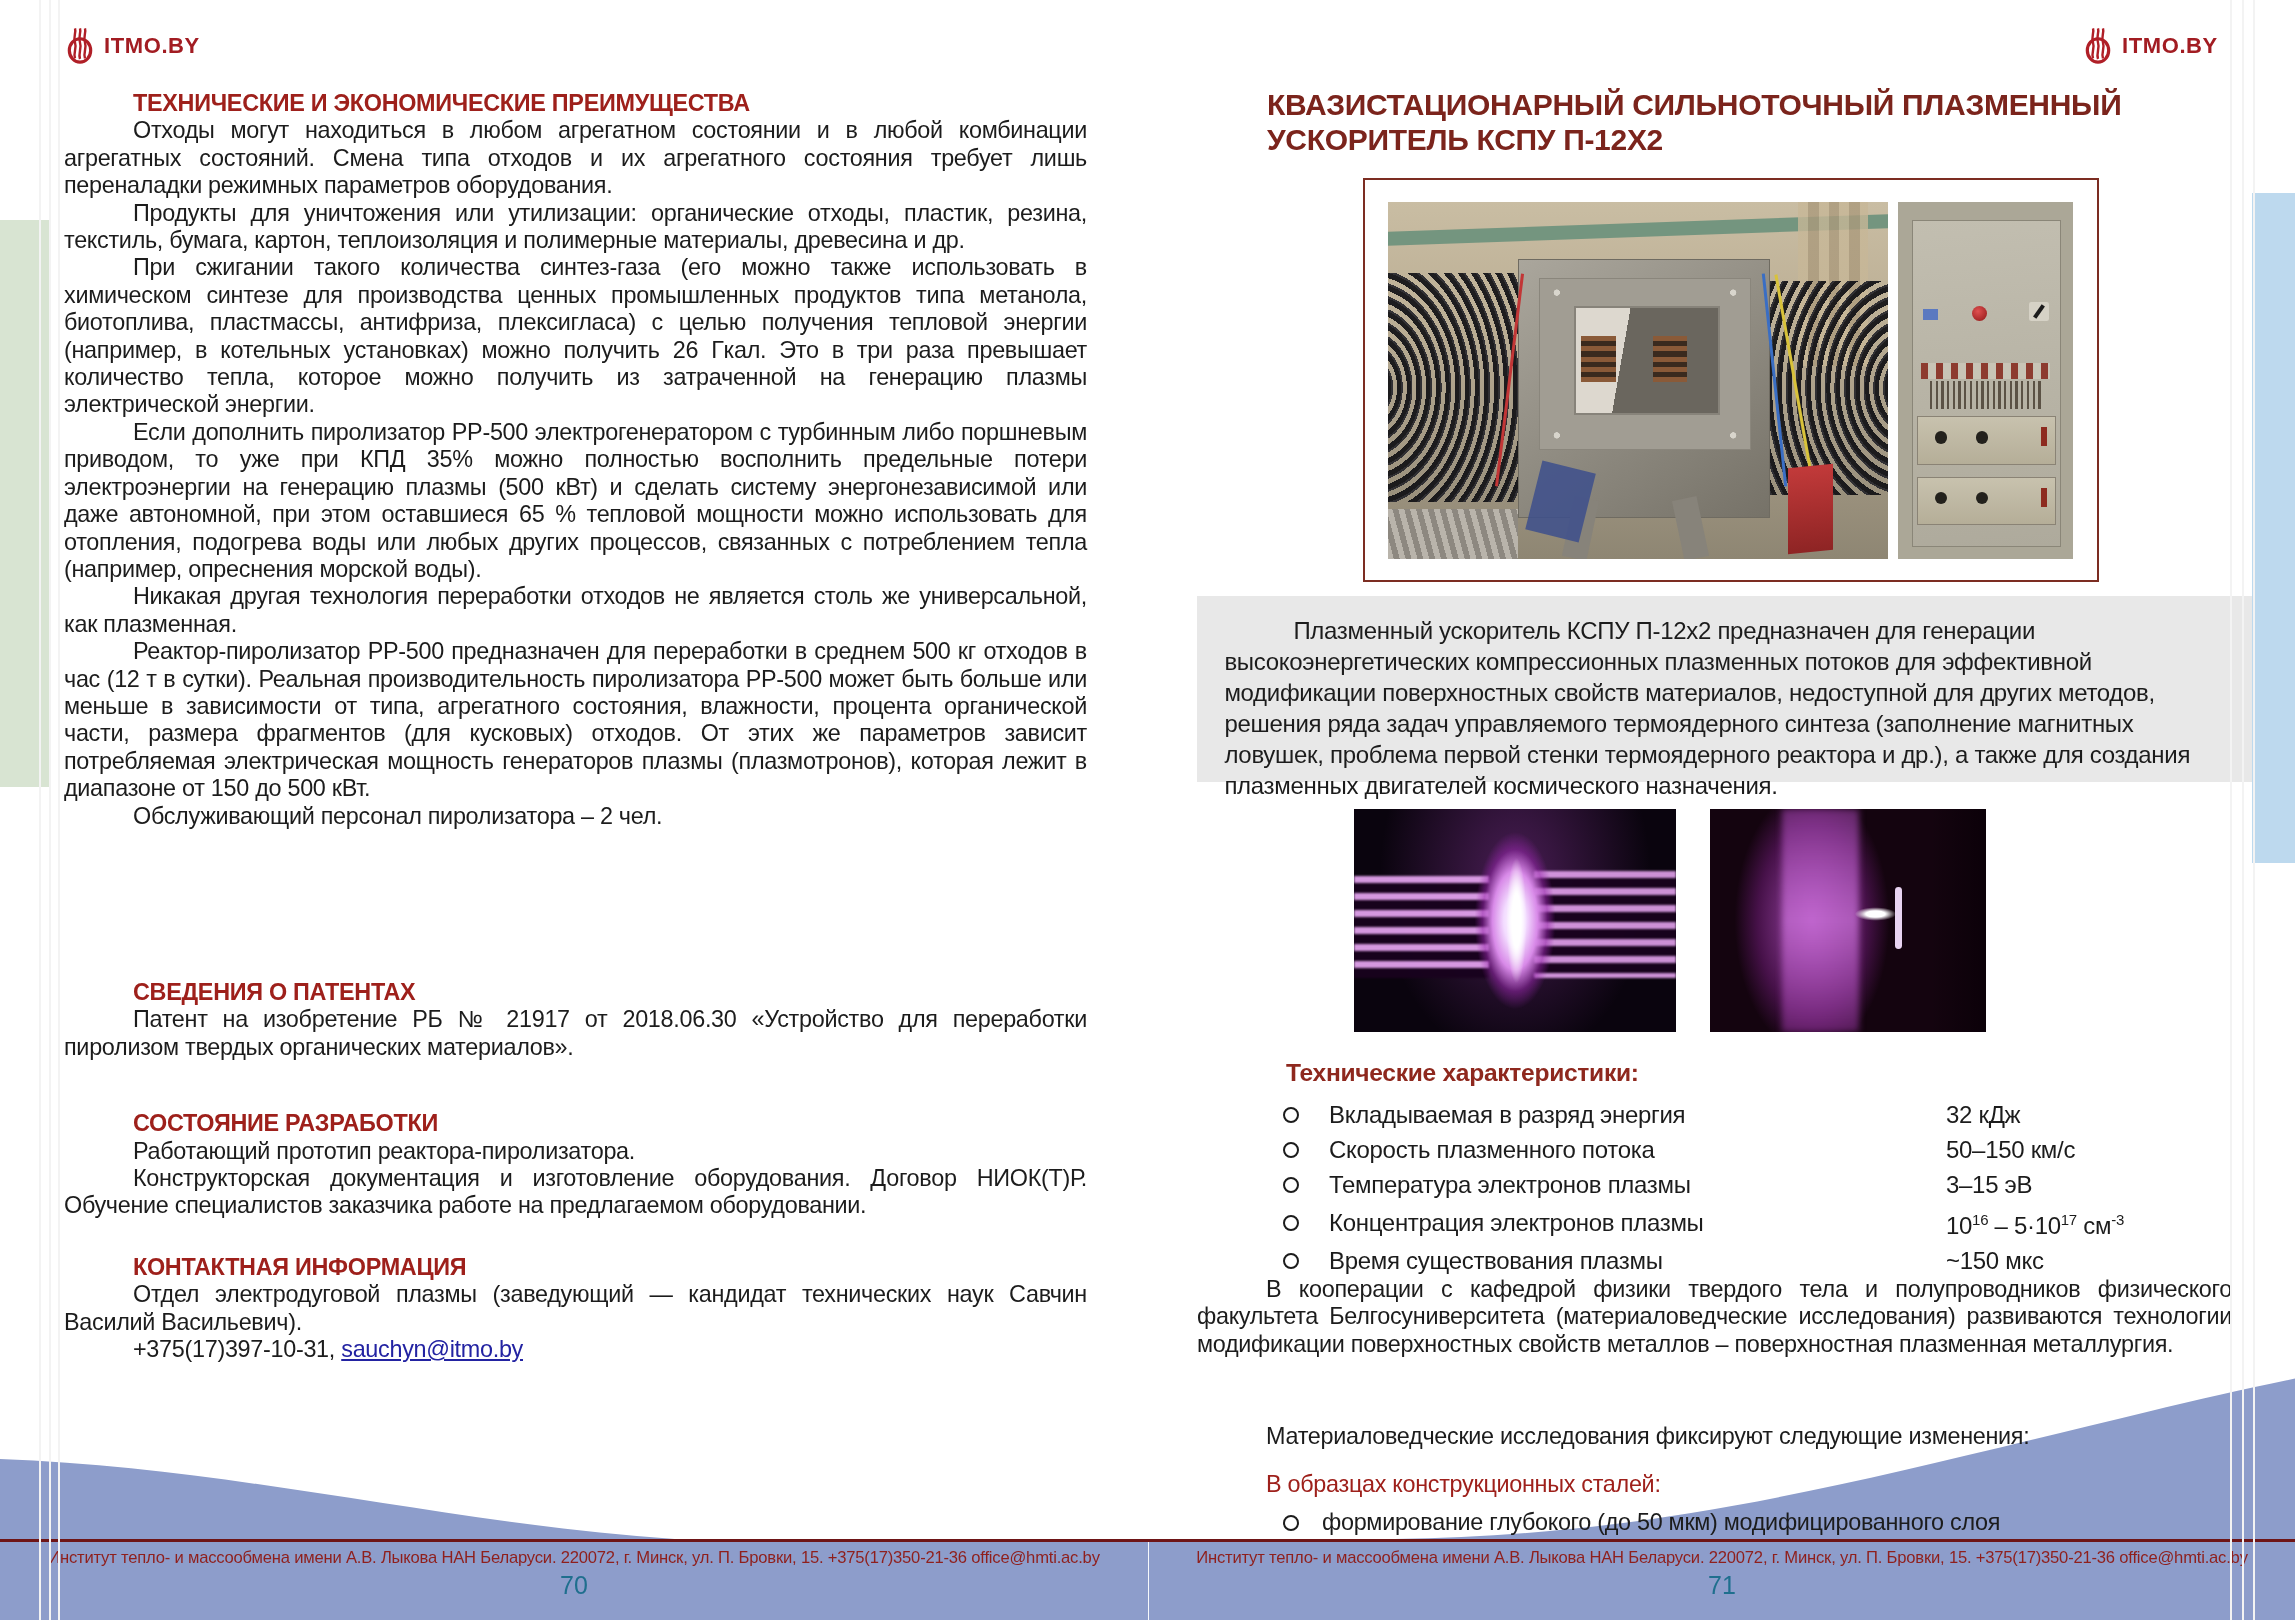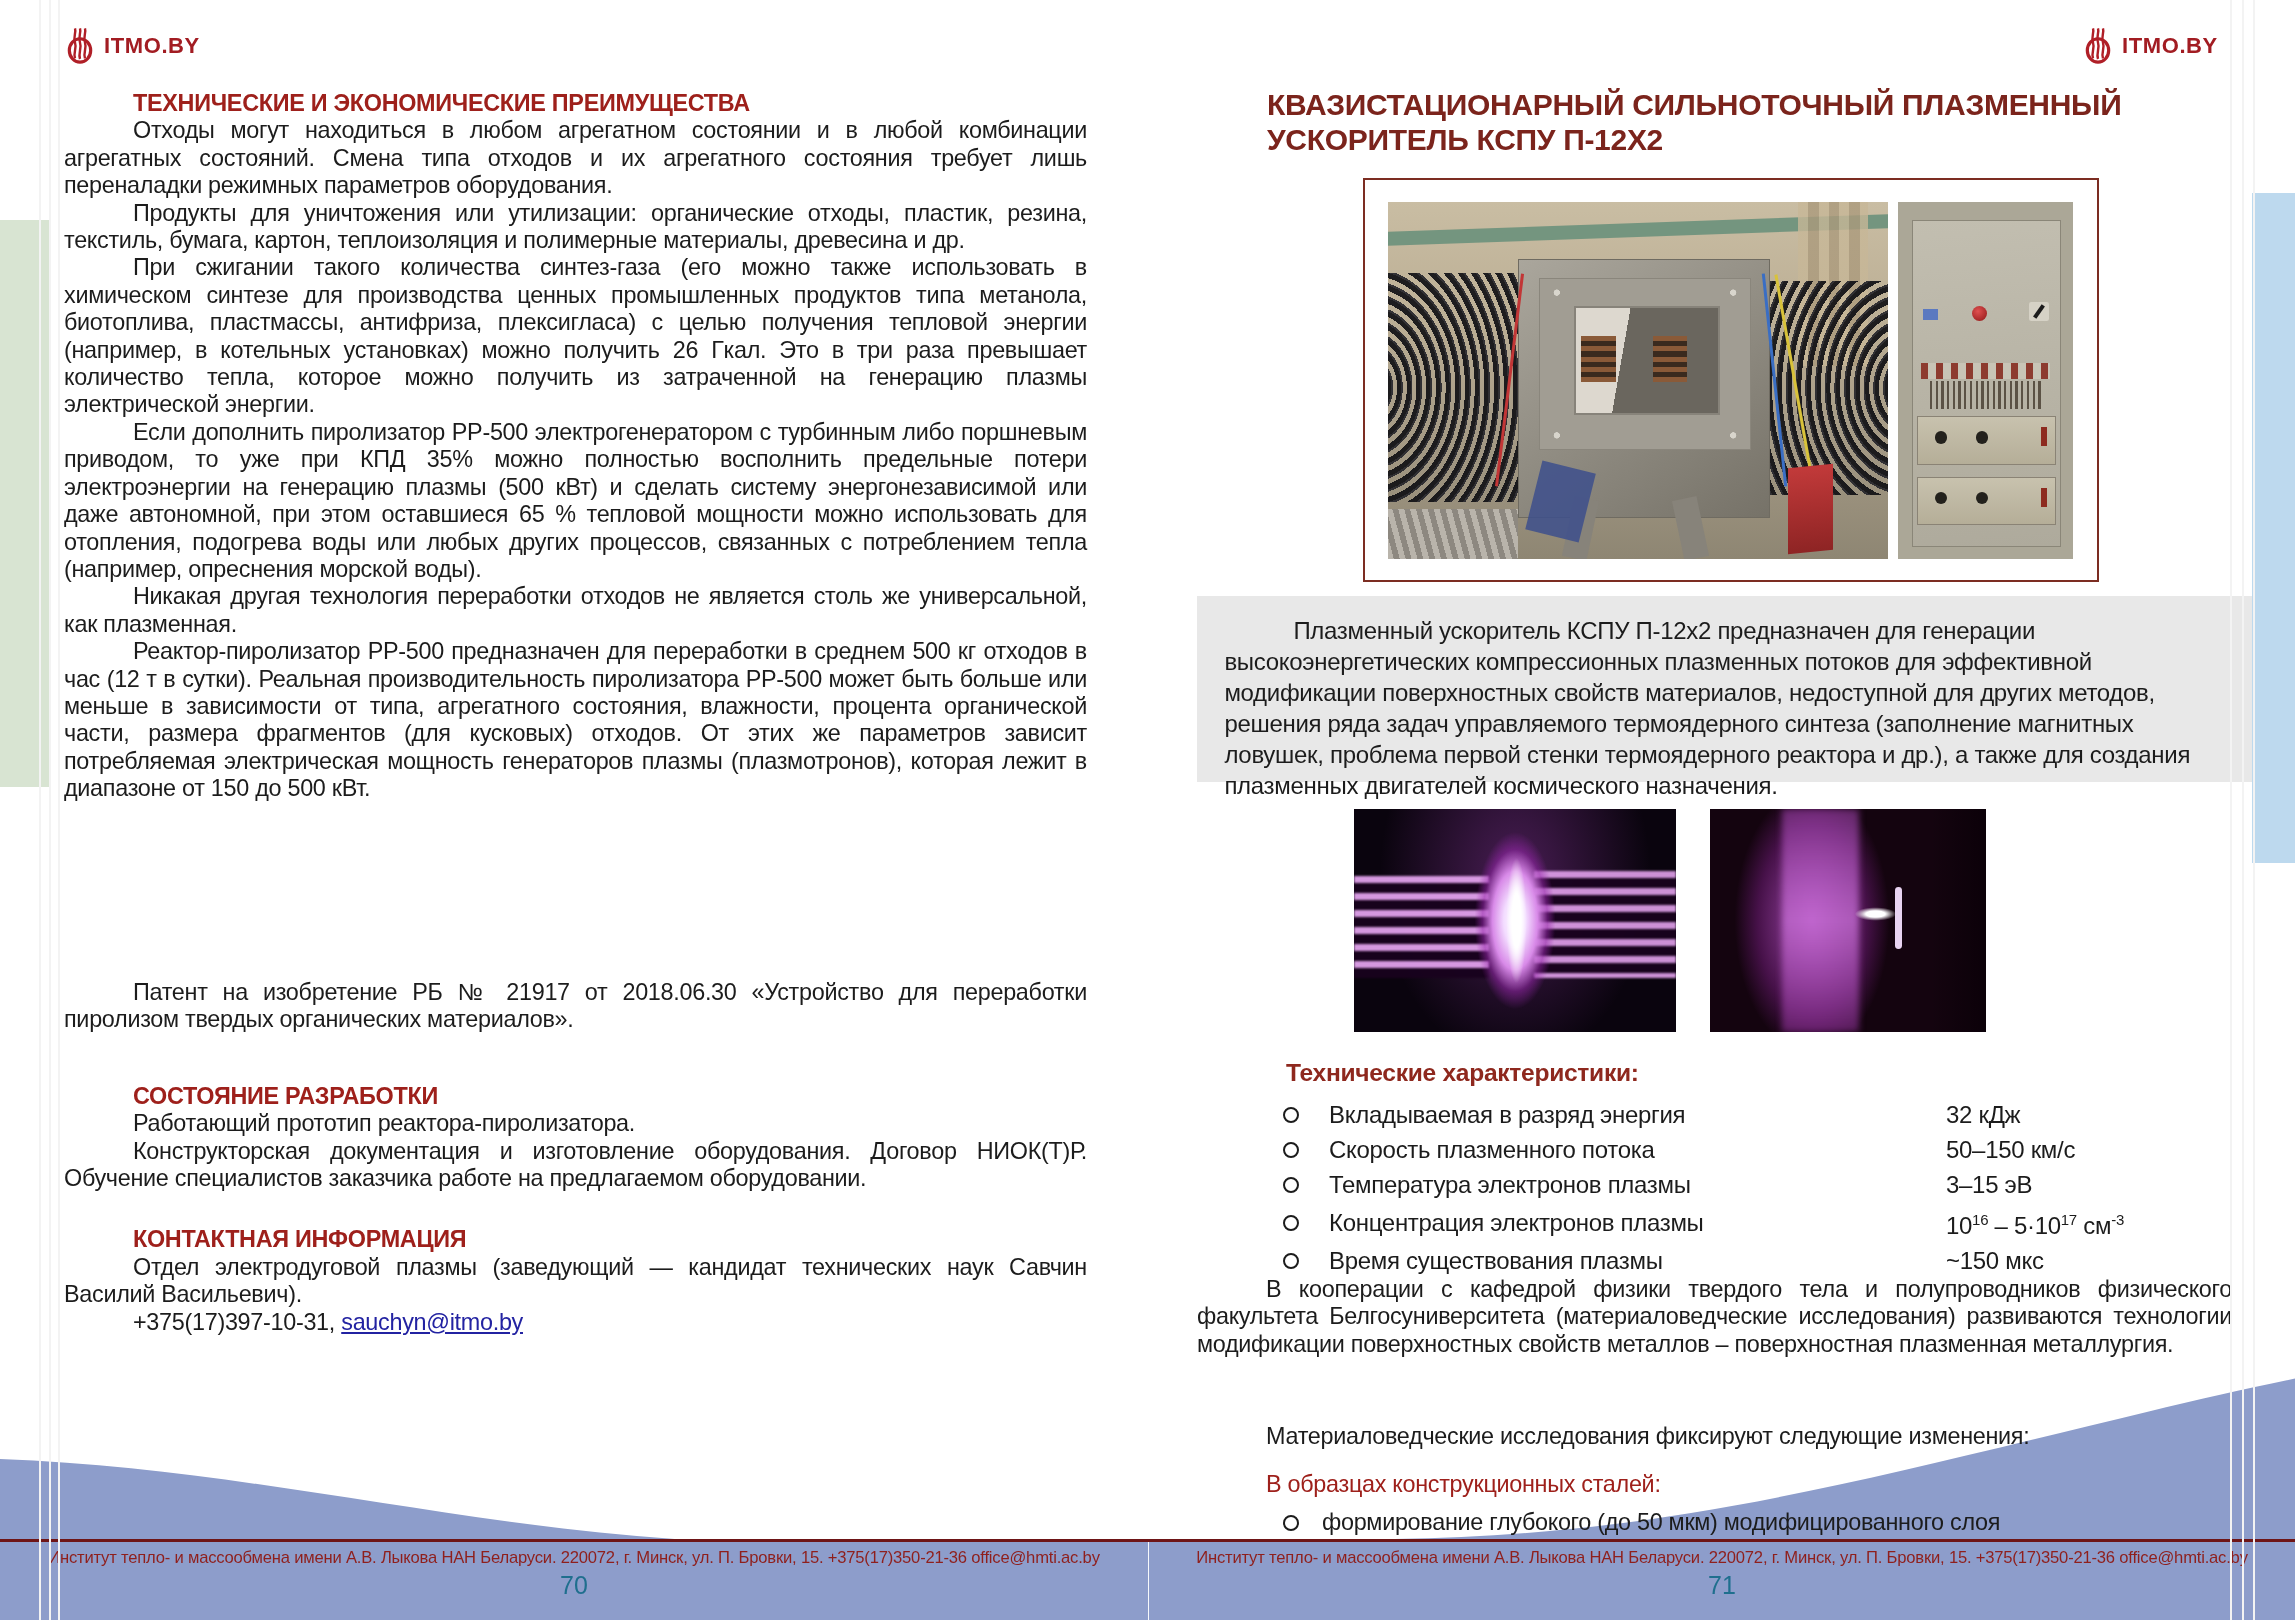--- a/index.html
+++ b/index.html
@@ -168,23 +168,25 @@
 </div>
 
 <div class="lp-col">
   <h2 class="sec-h">ТЕХНИЧЕСКИЕ И ЭКОНОМИЧЕСКИЕ ПРЕИМУЩЕСТВА</h2>
   <p class="body">Отходы могут находиться в любом агрегатном состоянии и в любой комбинации агрегатных состояний. Смена типа отходов и их агрегатного состояния требует лишь переналадки режимных параметров оборудования.</p>
   <p class="body">Продукты для уничтожения или утилизации: органические отходы, пластик, резина, текстиль, бумага, картон, теплоизоляция и полимерные материалы, древесина и др.</p>
   <p class="body">При сжигании такого количества синтез-газа (его можно также использовать в химическом синтезе для производства ценных промышленных продуктов типа метанола, биотоплива, пластмассы, антифриза, плексигласа) с целью получения тепловой энергии (например, в котельных установках) можно получить 26 Гкал. Это в три раза превышает количество тепла, которое можно получить из затраченной на генерацию плазмы электрической энергии.</p>
   <p class="body">Если дополнить пиролизатор РР-500 электрогенератором с турбинным либо поршневым приводом, то уже при КПД 35% можно полностью восполнить предельные потери электроэнергии на генерацию плазмы (500 кВт) и сделать систему энергонезависимой или даже автономной, при этом оставшиеся 65 % тепловой мощности можно использовать для отопления, подогрева воды или любых других процессов, связанных с потреблением тепла (например, опреснения морской воды).</p>
   <p class="body">Никакая другая технология переработки отходов не является столь же универсальной, как плазменная.</p>
   <p class="body">Реактор-пиролизатор РР-500 предназначен для переработки в среднем 500 кг отходов в час (12 т в сутки). Реальная производительность пиролизатора РР-500 может быть больше или меньше в зависимости от типа, агрегатного состояния, влажности, процента органической части, размера фрагментов (для кусковых) отходов. От этих же параметров зависит потребляемая электрическая мощность генераторов плазмы (плазмотронов), которая лежит в диапазоне от 150 до 500 кВт.</p>
+  <p class="body">Обслуживающий персонал пиролизатора – 2 чел.</p>
 </div>
 
 <div class="lp-col2">
+  <h2 class="sec-h">СВЕДЕНИЯ О ПАТЕНТАХ</h2>
   <p class="body">Патент на изобретение РБ № 21917 от 2018.06.30 «Устройство для переработки пиролизом твердых органических материалов».</p>
 
   <h2 class="sec-h mt">СОСТОЯНИЕ РАЗРАБОТКИ</h2>
   <p class="body">Работающий прототип реактора-пиролизатора.</p>
 
   <p class="body">Конструкторская документация и изготовление оборудования. Договор НИОК(Т)Р. Обучение специалистов заказчика работе на предлагаемом оборудовании.</p>
 
   <h2 class="sec-h mt3">КОНТАКТНАЯ ИНФОРМАЦИЯ</h2>
   <p class="body">Отдел электродуговой плазмы (заведующий — кандидат технических наук Савчин Василий Васильевич).</p>
   <p class="contact-line">

